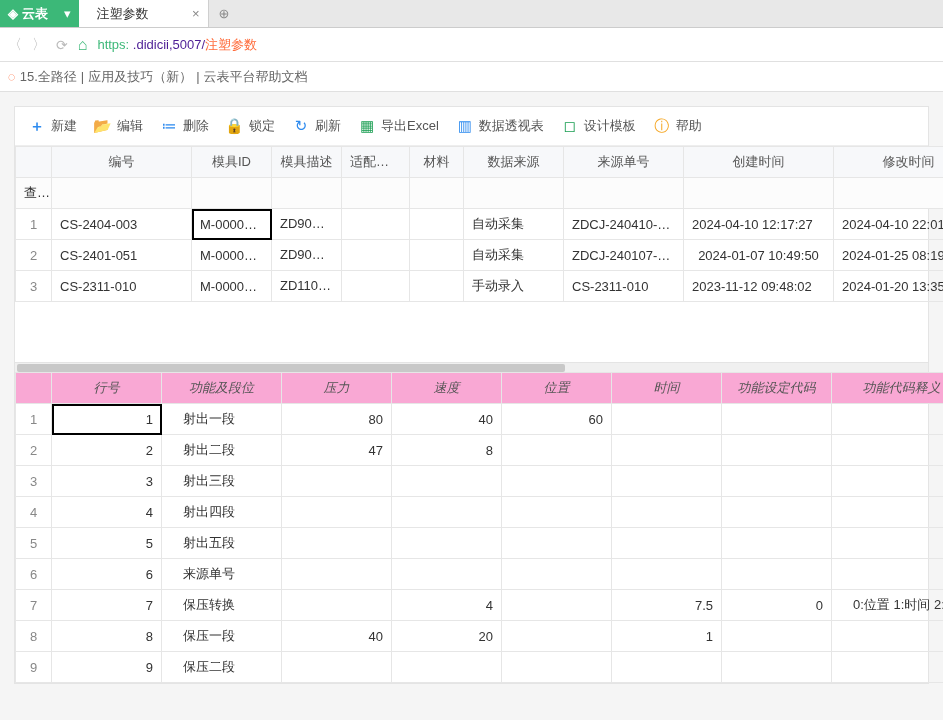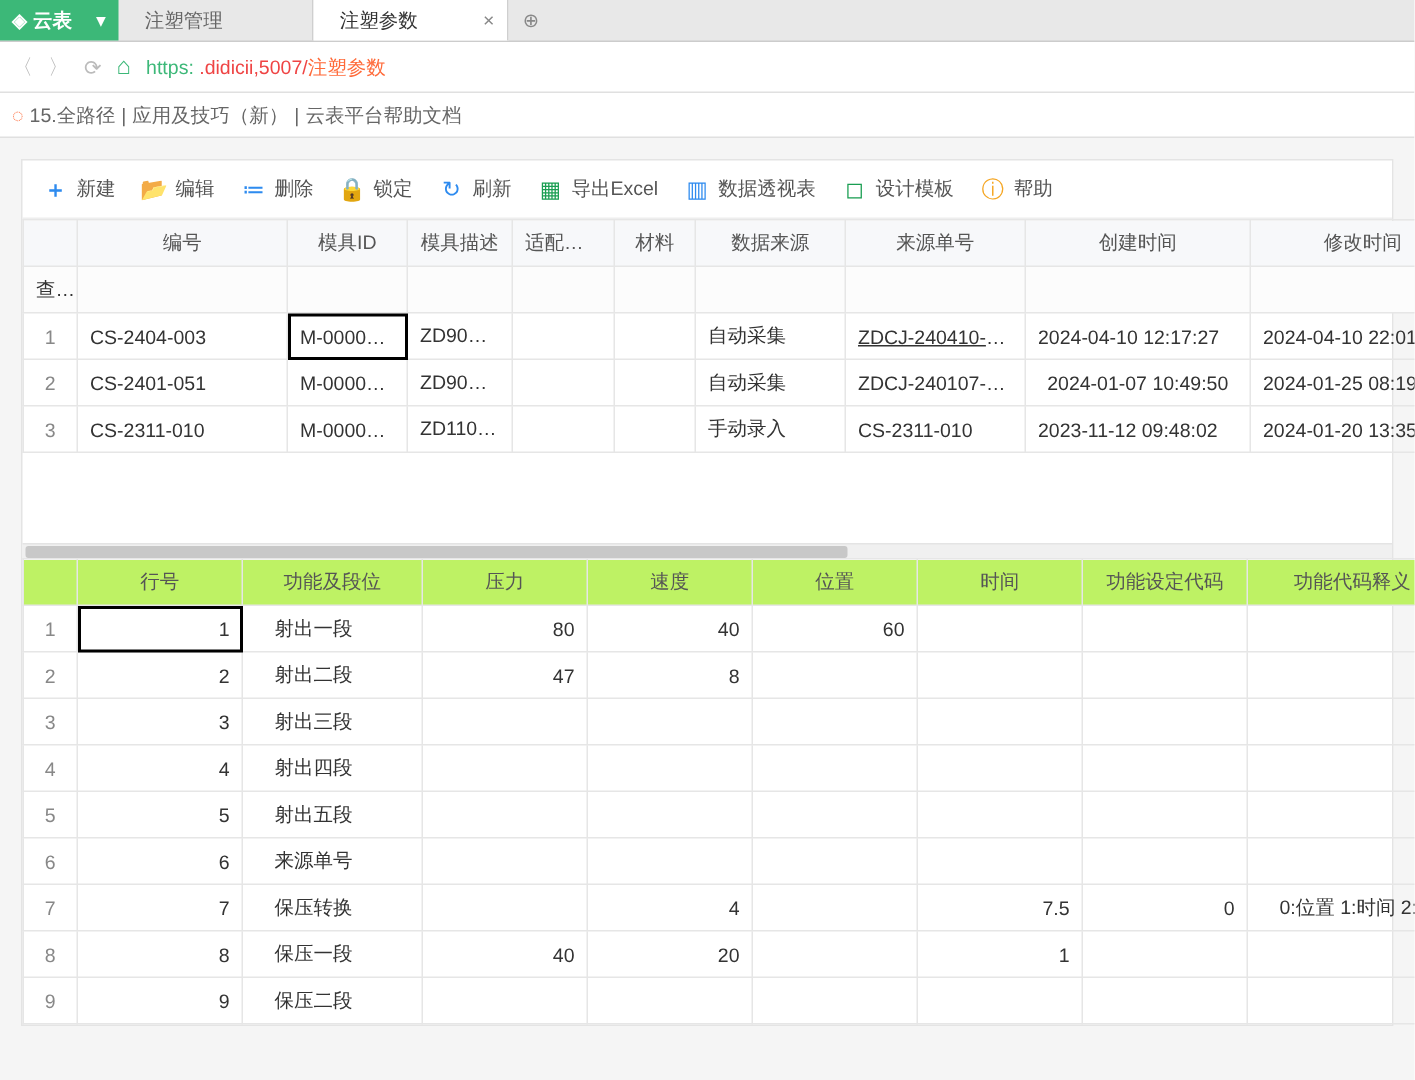--- a/index.html
+++ b/index.html
@@ -12,21 +12,21 @@
   .top-tab { display: flex; align-items: center; padding: 0 18px; border-right: 1px solid #cfcfcf; color: #666; position: relative; min-width: 130px; }
   .top-tab.active { background: #fff; color: #333; }
   .top-tab .close { position: absolute; right: 8px; color: #888; }
   .plus-tab { display: flex; align-items: center; padding: 0 10px; color: #888; }
 
   
   .nav-bar { background: #fff; border-bottom: 1px solid #e0e0e0; height: 34px; display: flex; align-items: center; gap: 10px; padding: 0 8px; }
   .nav-icon { color: #bbb; font-size: 14px; }
   .nav-home { color: #3cb878; font-size: 16px; }
   .nav-url { color: #3cb878; font-size: 13px; }
-  .nav-url .faded { color: #ef4444; }
+  .nav-url .faded { color: #4c1d95; }
   .nav-url .accent { color: #ff6a39; }
 
   
   .breadcrumb-bar { background: #fff; border-bottom: 1px solid #e0e0e0; height: 30px; display: flex; align-items: center; padding: 0 8px; gap: 4px; color: #666; }
   .bc-icon { color: #ff6a39; }
 
   
   .main { padding: 14px; }
   .panel { background: #fff; border: 1px solid #e4e4e4; }
 
@@ -46,39 +46,36 @@
   .scrollbar-hint { height: 10px; background: #f0f0f0; border-top: 1px solid #e4e4e4; position: relative; }
   .scrollbar-thumb { position: absolute; top: 1px; height: 8px; background: #c8c8c8; border-radius: 2px; }
 
   
   .subtabs { display: flex; align-items: center; gap: 22px; padding: 12px 16px 6px; }
   .subtab { color: #444; padding-bottom: 6px; }
   .subtab.active { color: #2e6fde; border-bottom: 2px solid #2e6fde; }
 
   
   .detail-table td, .detail-table th { height: 30px; }
-  .detail-table thead th { background: #bef264; }
+  .detail-table thead th { background: #f9a8d4; font-style: italic; }
   .detail-table td.num { text-align: right; }
   .detail-table td.txt { text-align: left; padding-left: 21px; }
   .detail-table .rownum { text-align: center; color: #888; }
   .detail-sel { outline: 2px solid #000; outline-offset: -2px; }
 </style>
 </head>
 <body>
 
 <div class="top-tabs">
   <div class="brand-tab">
     <span>◈</span>
     <span>云表</span>
   </div>
   <div class="brand-drop">
     <span>▾</span>
-  </div>
-  <div class="top-tab">
-    <span>注塑管理</span>
   </div>
   <div class="top-tab active">
     <span>注塑参数</span>
     <span class="close">×</span>
   </div>
   <div class="plus-tab">
     <span>⊕</span>
   </div>
 </div>
 
@@ -185,21 +182,21 @@
       </thead>
       <tbody id="master-body">
           <tr>
             <td>1</td>
             <td>CS-2404-003</td>
             <td class="hl-cell">M-00000470</td>
             <td>ZD90顶盖</td>
             <td></td>
             <td></td>
             <td>自动采集</td>
-            <td style="text-align: left; text-decoration: underline;">ZDCJ-240410-0005</td>
+            <td style="text-align: left;">ZDCJ-240410-0005</td>
             <td style="text-align: left;">2024-04-10 12:17:27</td>
             <td style="text-align: left;">2024-04-10 22:01:09</td>
           </tr>
           <tr>
             <td>2</td>
             <td>CS-2401-051</td>
             <td>M-00000471</td>
             <td>ZD90电机罩</td>
             <td></td>
             <td></td>

